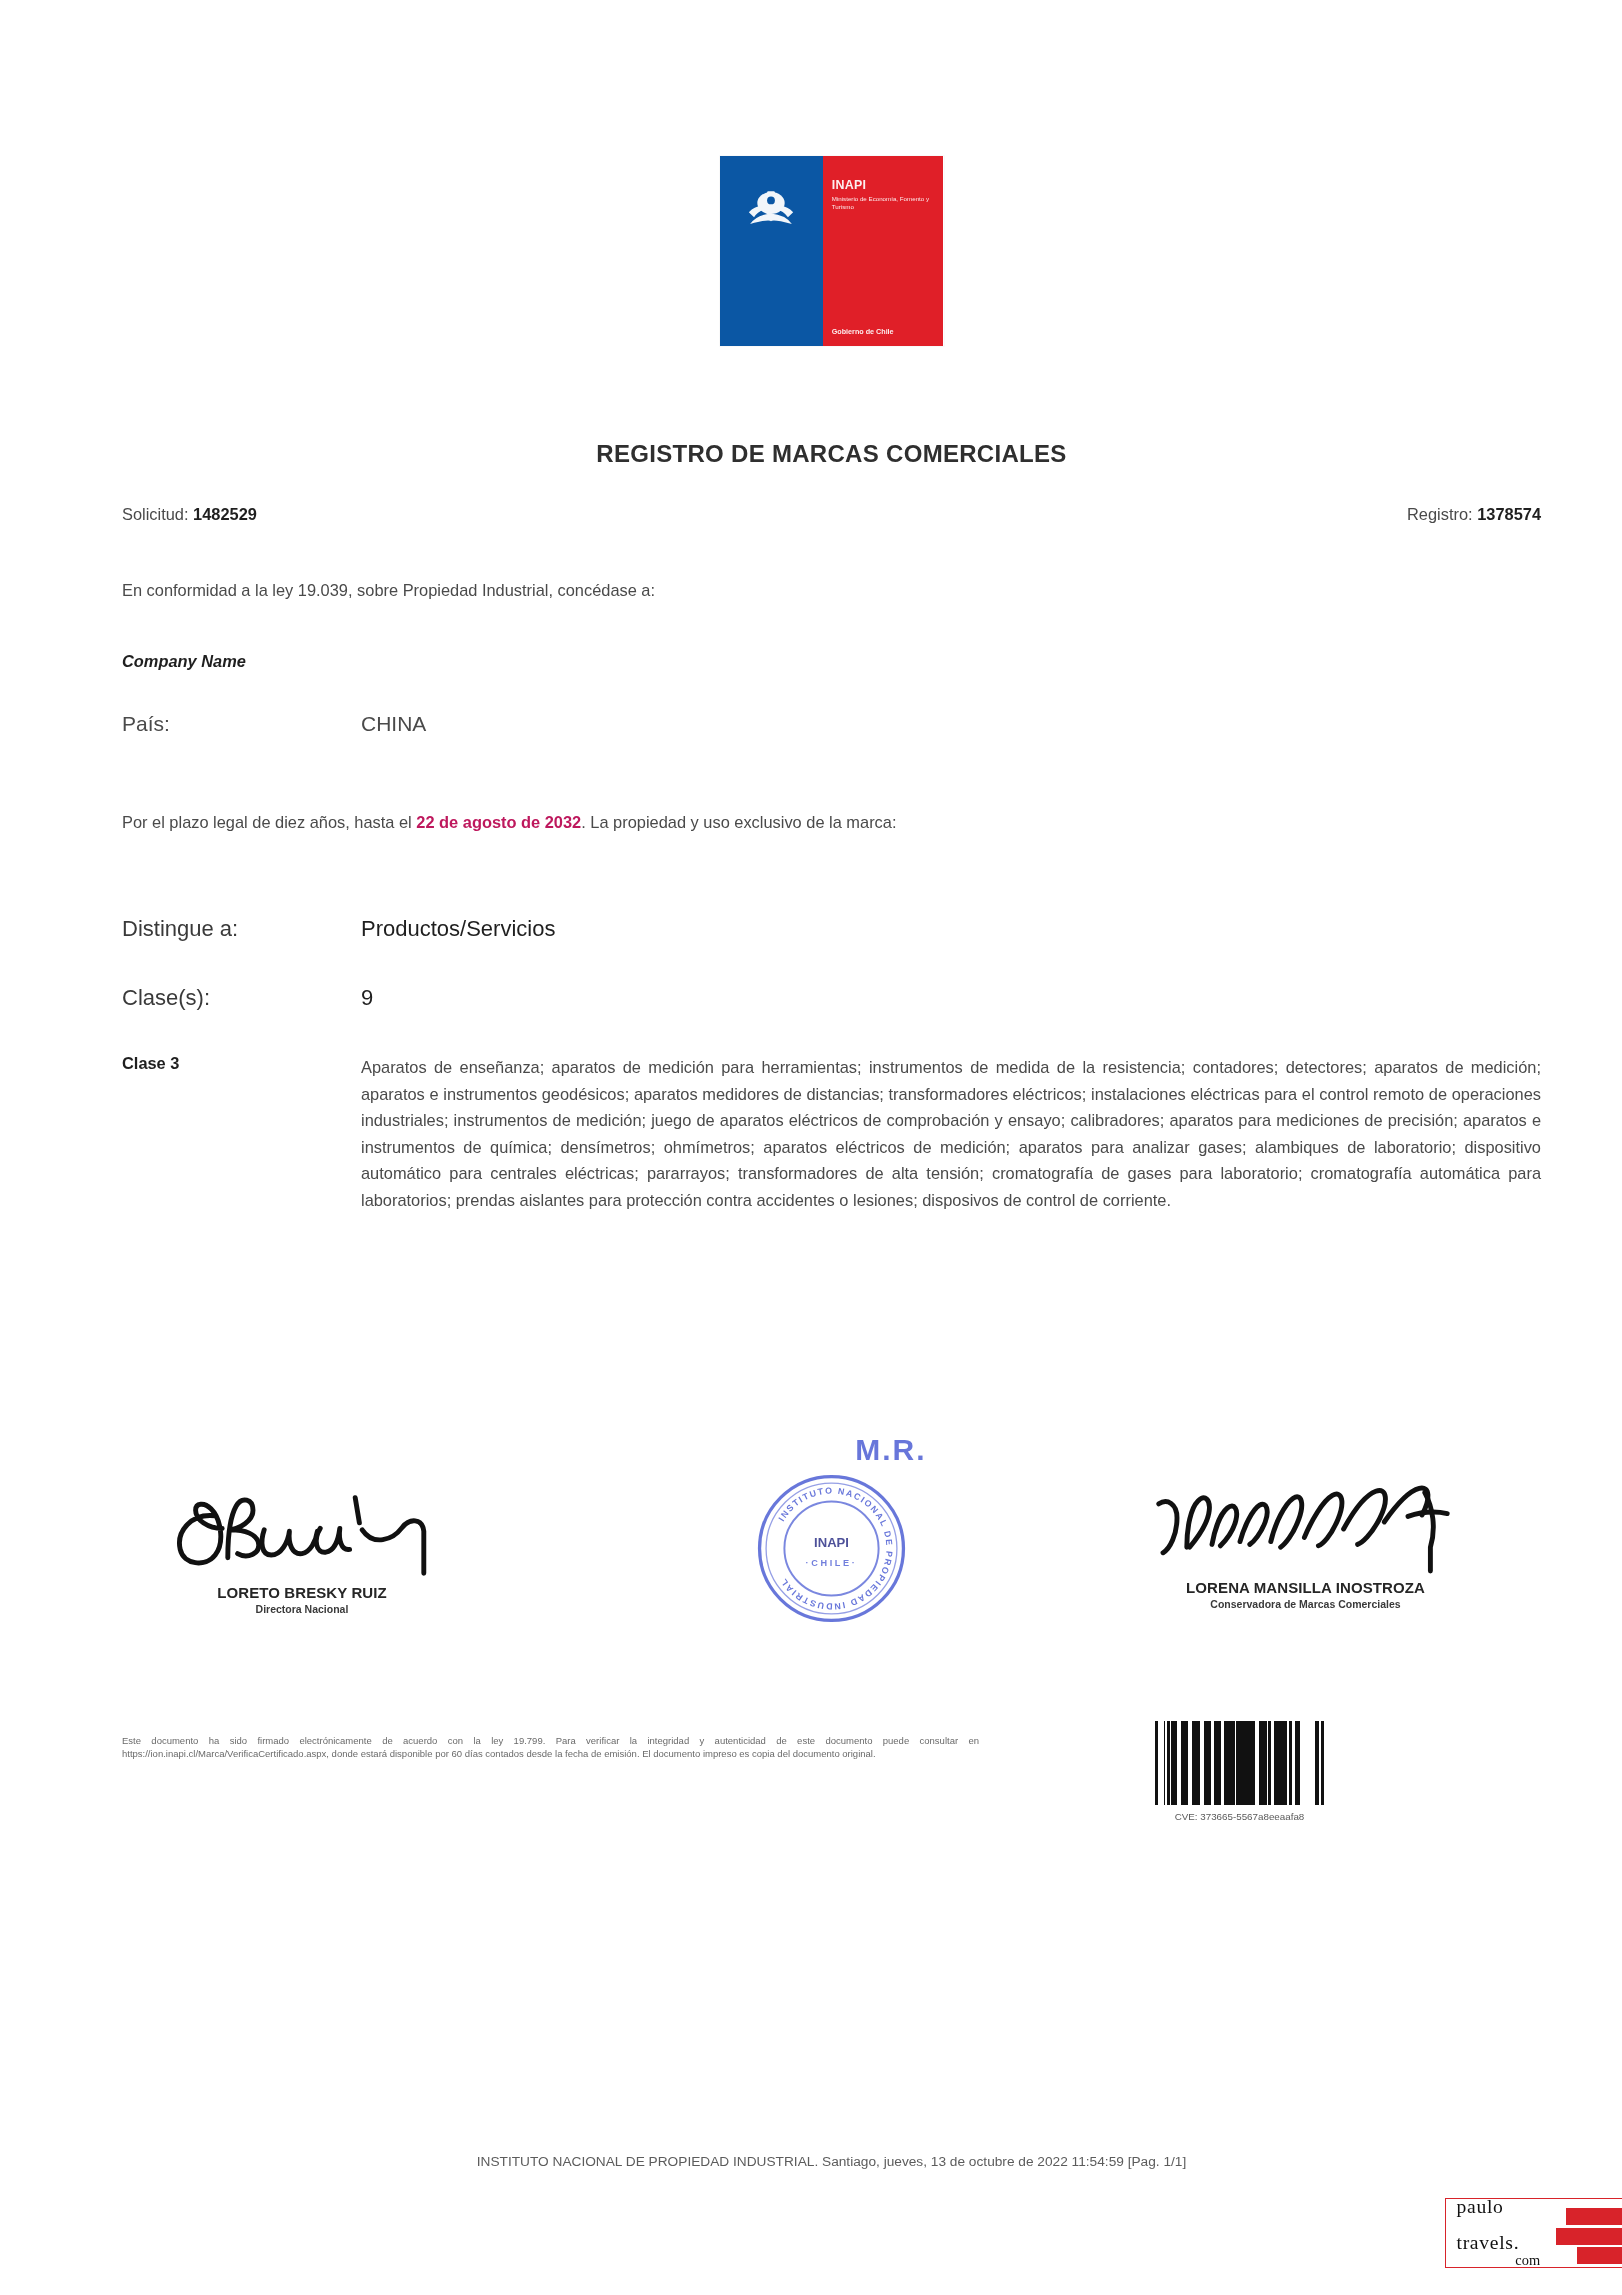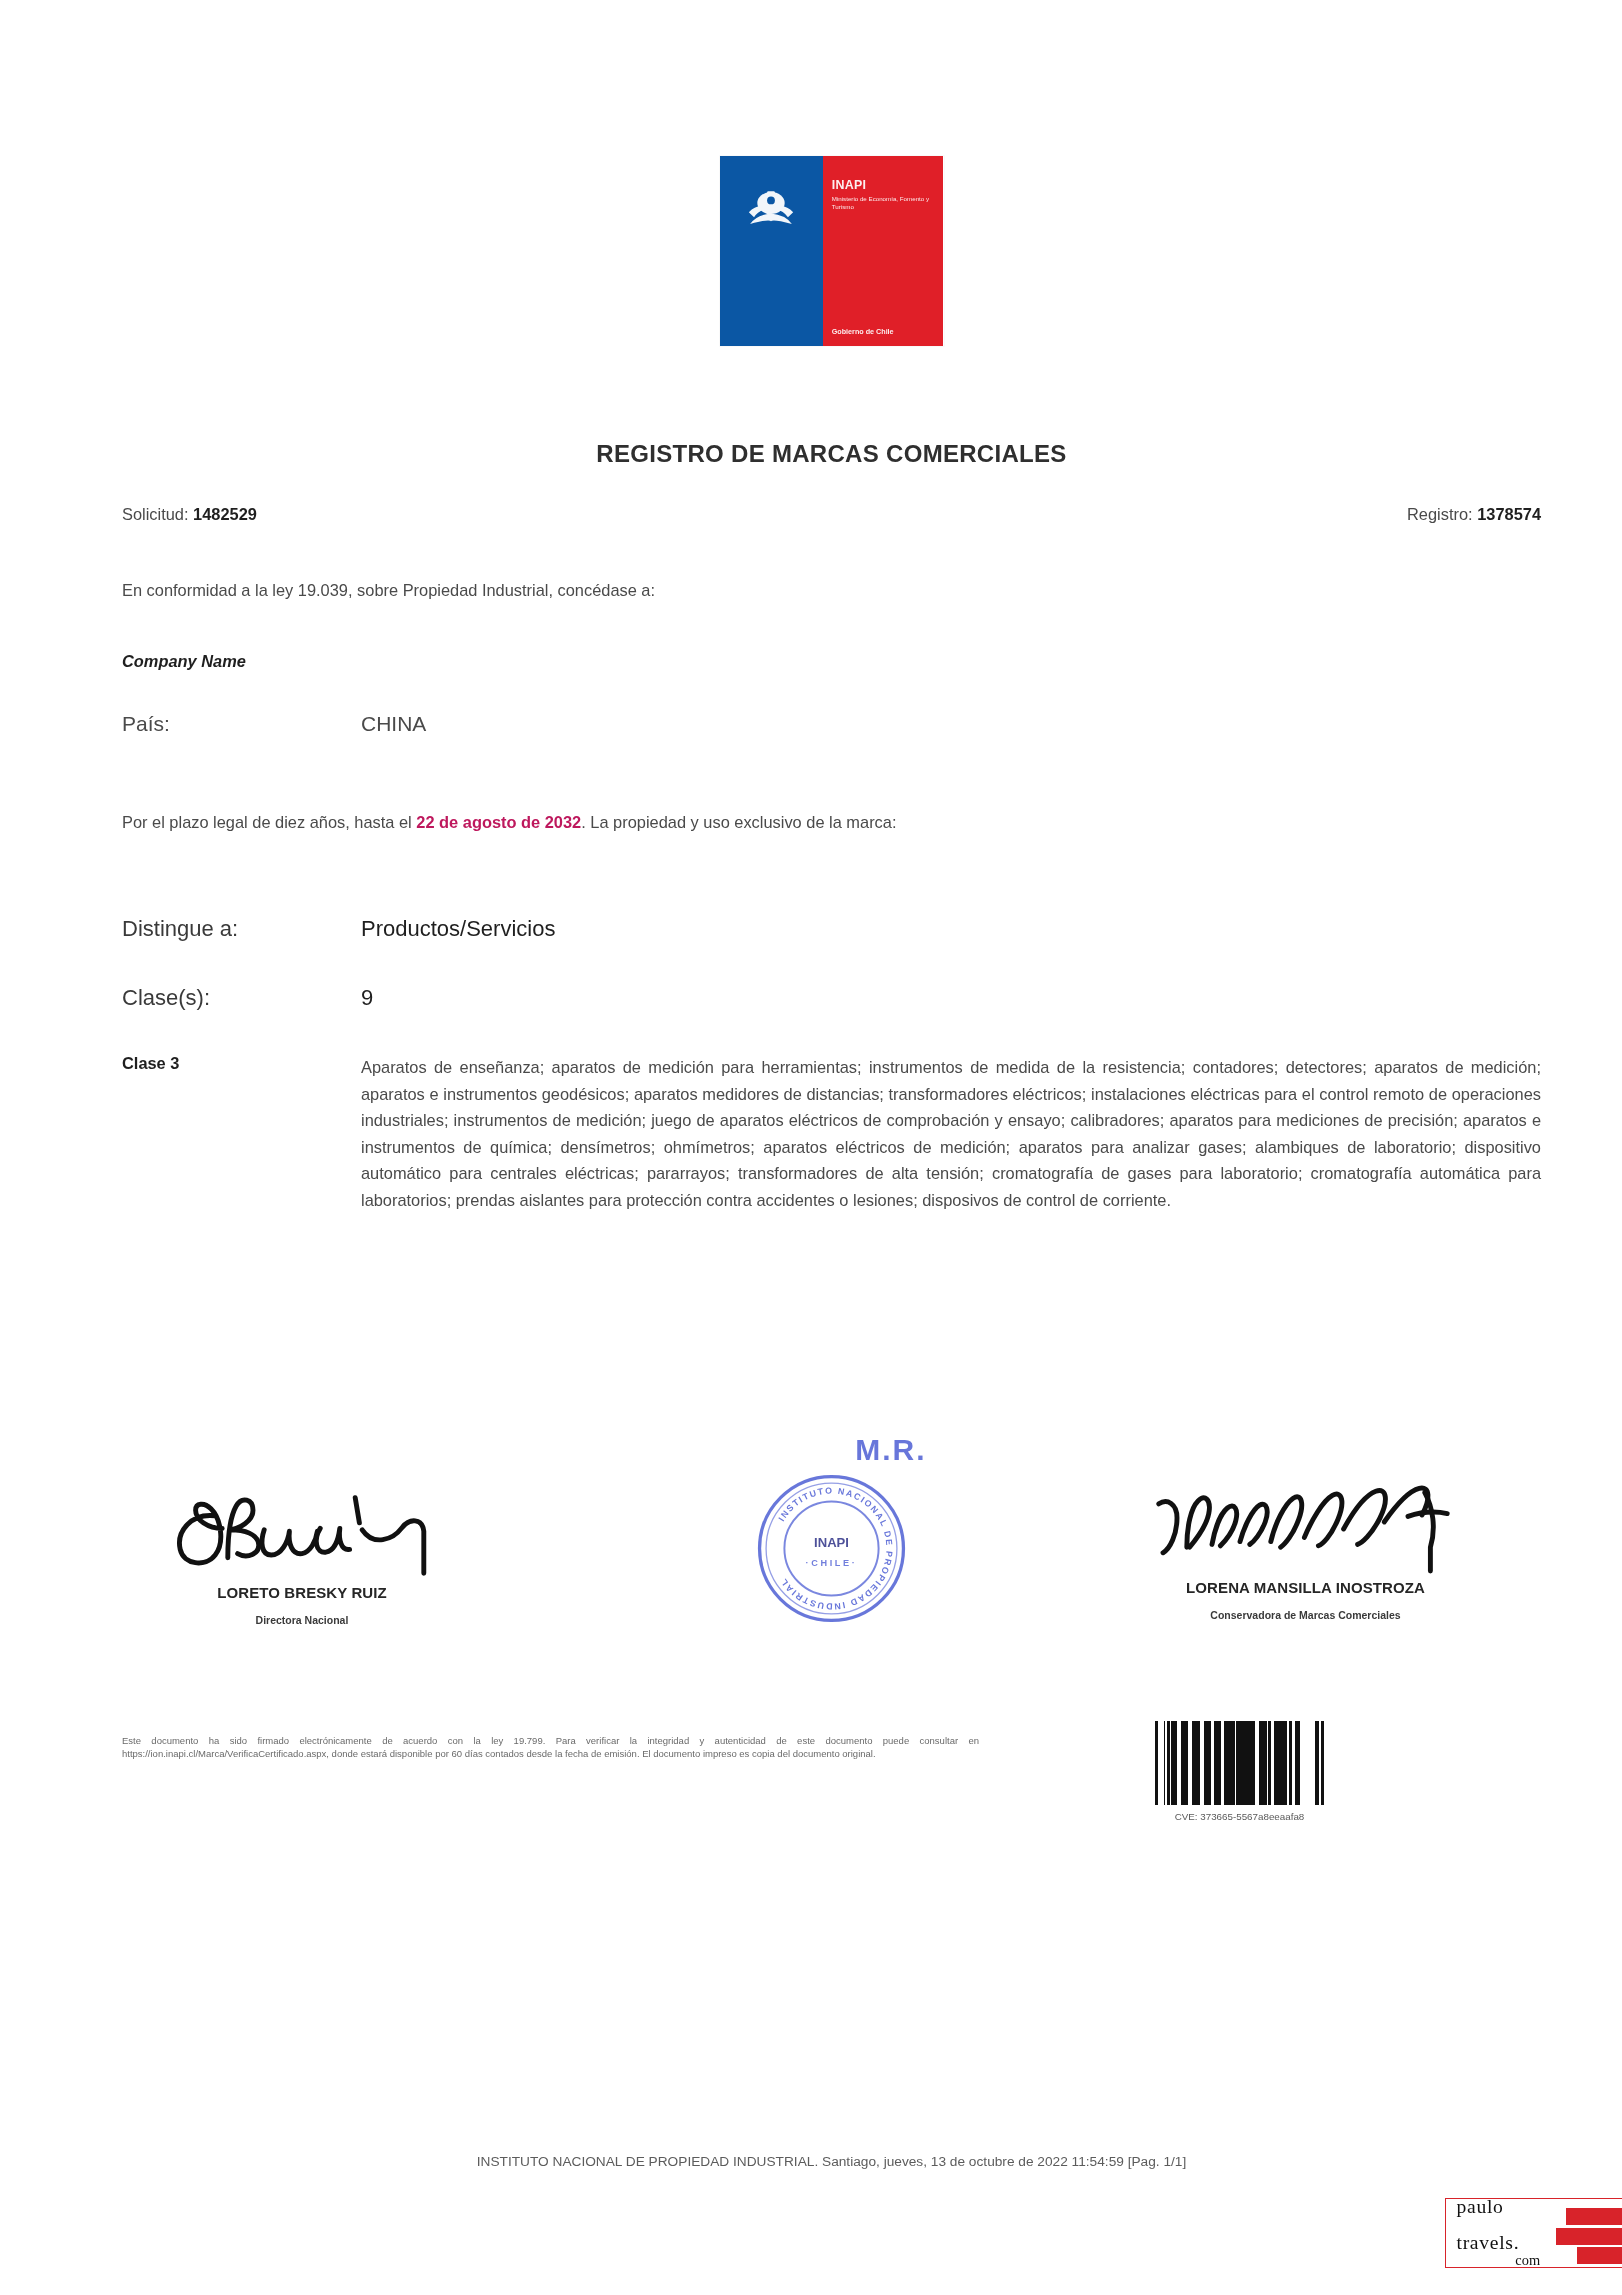--- a/index.html
+++ b/index.html
@@ -203,21 +203,21 @@
     font-size: 15px;
     font-weight: bold;
     color: #262626;
     letter-spacing: 0.1px;
     margin-top: 1.3px;
   }
   .sig-title {
     font-size: 10.5px;
     font-weight: bold;
     color: #3a3a3a;
-    margin-top: 13px;
+    margin-top: 2px;
   }
 
   .stamp {
     position: absolute;
     left: 50%;
     top: 0px;
     transform: translateX(-50%);
     width: 190px;
     text-align: center;
   }

